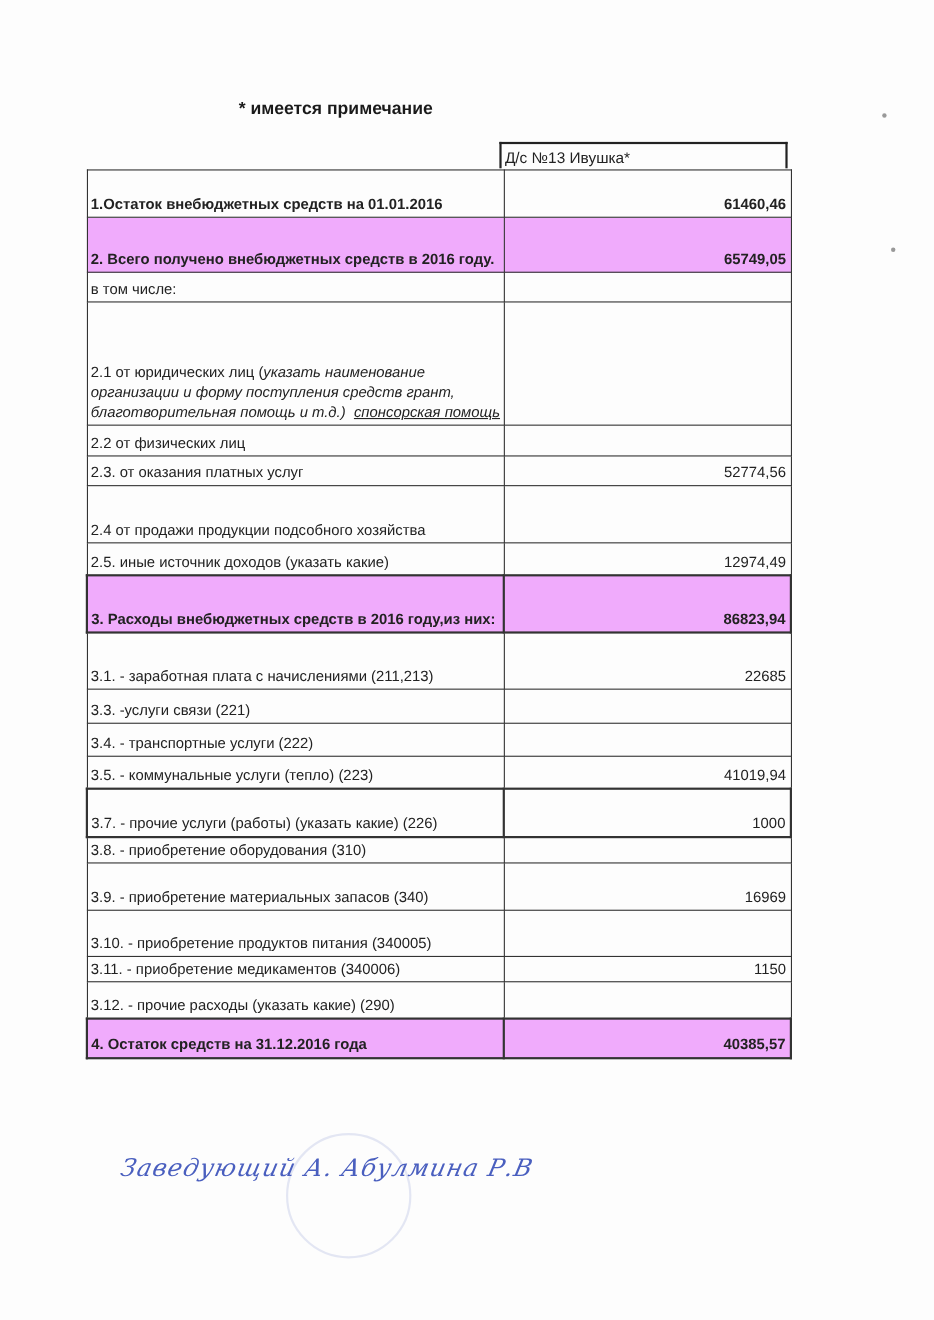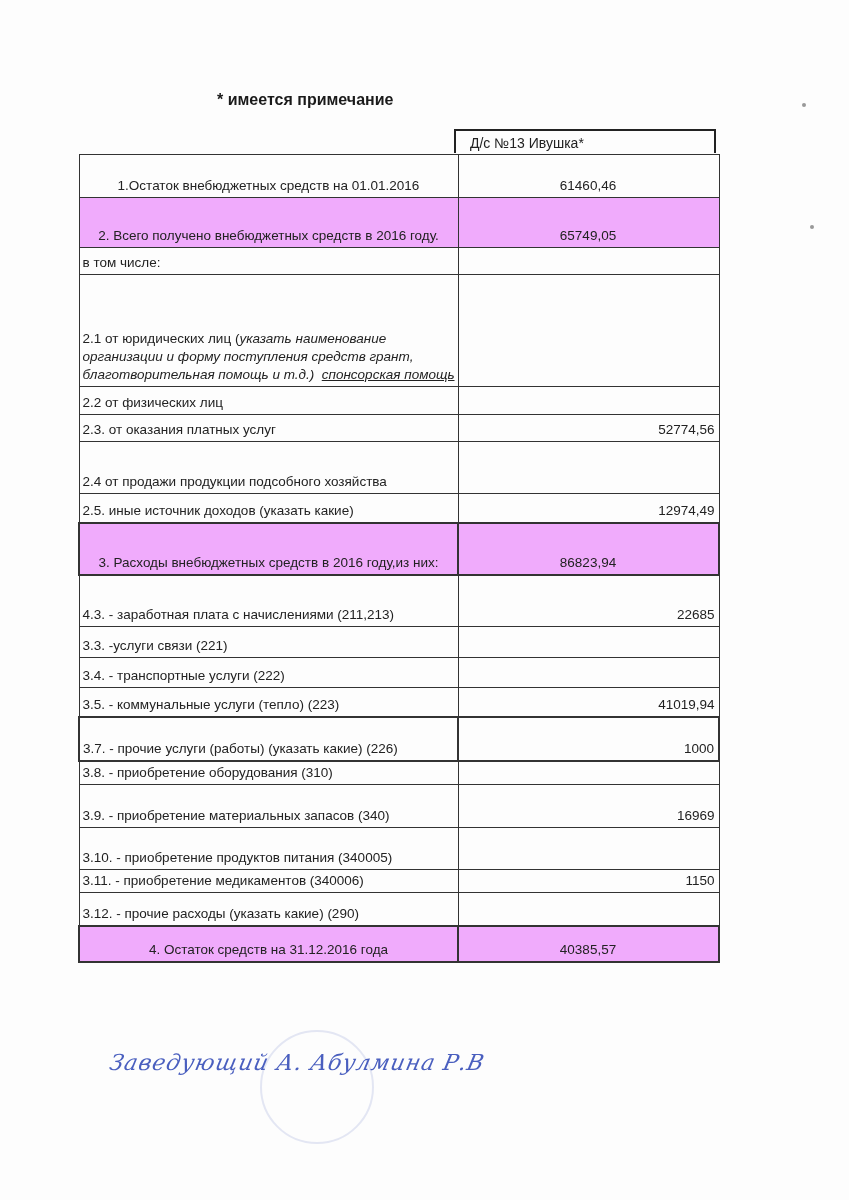--- a/index.html
+++ b/index.html
@@ -4,27 +4,27 @@
 <style>
   html, body { margin: 0; padding: 0; }
   body {
     width: 849px; height: 1200px; background: #fdfdfd; position: relative;
     font-family: "Liberation Sans", "DejaVu Sans", sans-serif; color: #222;
     overflow: hidden;
   }
   .topmark { position: absolute; top: 14px; left: 335px; width: 90px; height: 6px; color:#bbb; font-size:8px; }
   .note { position: absolute; top: 91px; left: 217px; font-size: 16px; font-weight: bold; color: #1a1a1a; }
   .hdr { position: absolute; top: 129px; left: 454px; width: 262px; height: 24px;
-    border: 2px solid #222; border-bottom: none; font-size: 14px; padding: 4px 14px; box-sizing: border-box; }
+    border: 2px solid #222; border-bottom: none; font-size: 14px; padding: 4px 3px; box-sizing: border-box; }
   table.rep { position: absolute; top: 154px; left: 78px; width: 642px; border-collapse: collapse; table-layout: fixed; }
   table.rep td { border: 1.5px solid #333; font-size: 13.5px; vertical-align: bottom; padding: 2px 3px; line-height: 18px; }
   table.rep td.lbl { width: 372px; }
   table.rep td.val { text-align: right; padding-right: 4px; }
   table.rep tr.shade td { background: #f0abfc; }
-  table.rep tr.bold td { font-weight: normal; text-align: center; }
+  table.rep tr.bold td { font-weight: bold; }
   table.rep tr.thick td { border-width: 2.5px; }
   .it { font-style: italic; }
   .ul { text-decoration: underline; font-style: italic; }
   .sign { position: absolute; top: 1050px; left: 110px; font-family: "DejaVu Serif", serif; font-style: italic;
     color: #4a5fbf; font-size: 22px; transform: skewX(-12deg); letter-spacing: 1px; }
   .stamp { position: absolute; top: 1030px; left: 260px; width: 110px; height: 110px; border-radius: 50%;
     border: 2px solid rgba(110,130,200,0.18); }
   .dot { position: absolute; width: 4px; height: 4px; background: #999; border-radius: 50%; }
 </style>
 </head>
@@ -66,21 +66,21 @@
   </tr>
   <tr style="height:29px">
     <td class="lbl">2.5. иные источник доходов (указать какие)</td>
     <td class="val">12974,49</td>
   </tr>
   <tr class="bold shade thick" style="height:52px">
     <td class="lbl">3. Расходы внебюджетных средств в 2016 году,из них:</td>
     <td class="val">86823,94</td>
   </tr>
   <tr style="height:52px">
-    <td class="lbl">4.3. - заработная плата с начислениями (211,213)</td>
+    <td class="lbl">3.1. - заработная плата с начислениями (211,213)</td>
     <td class="val">22685</td>
   </tr>
   <tr style="height:31px">
     <td class="lbl">3.3. -услуги связи (221)</td>
     <td class="val"></td>
   </tr>
   <tr style="height:30px">
     <td class="lbl">3.4. - транспортные услуги (222)</td>
     <td class="val"></td>
   </tr>

